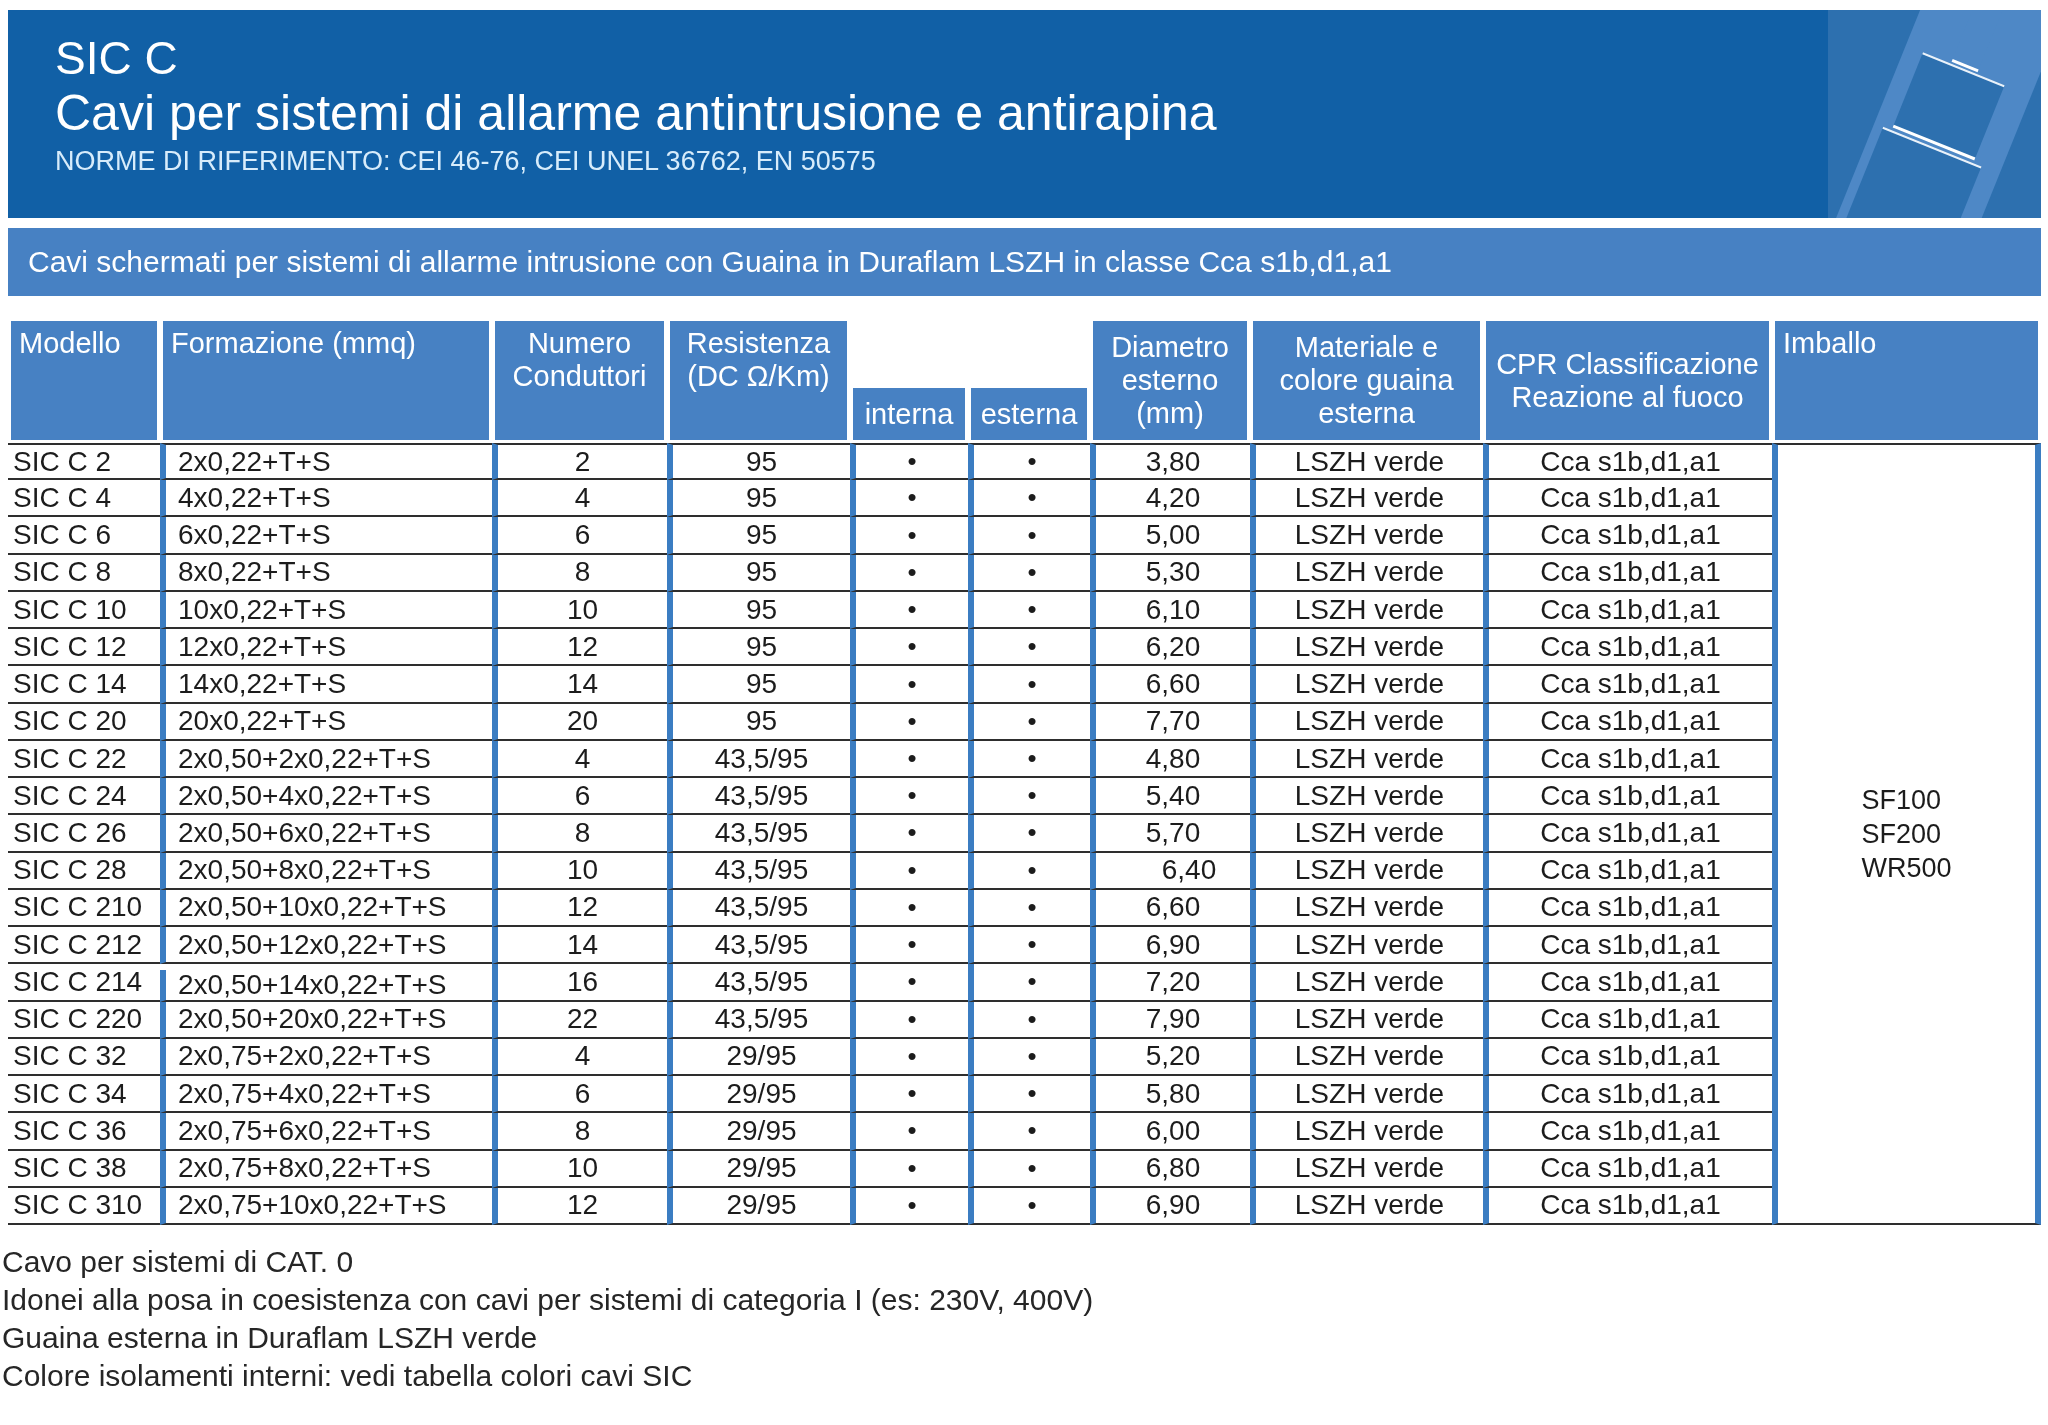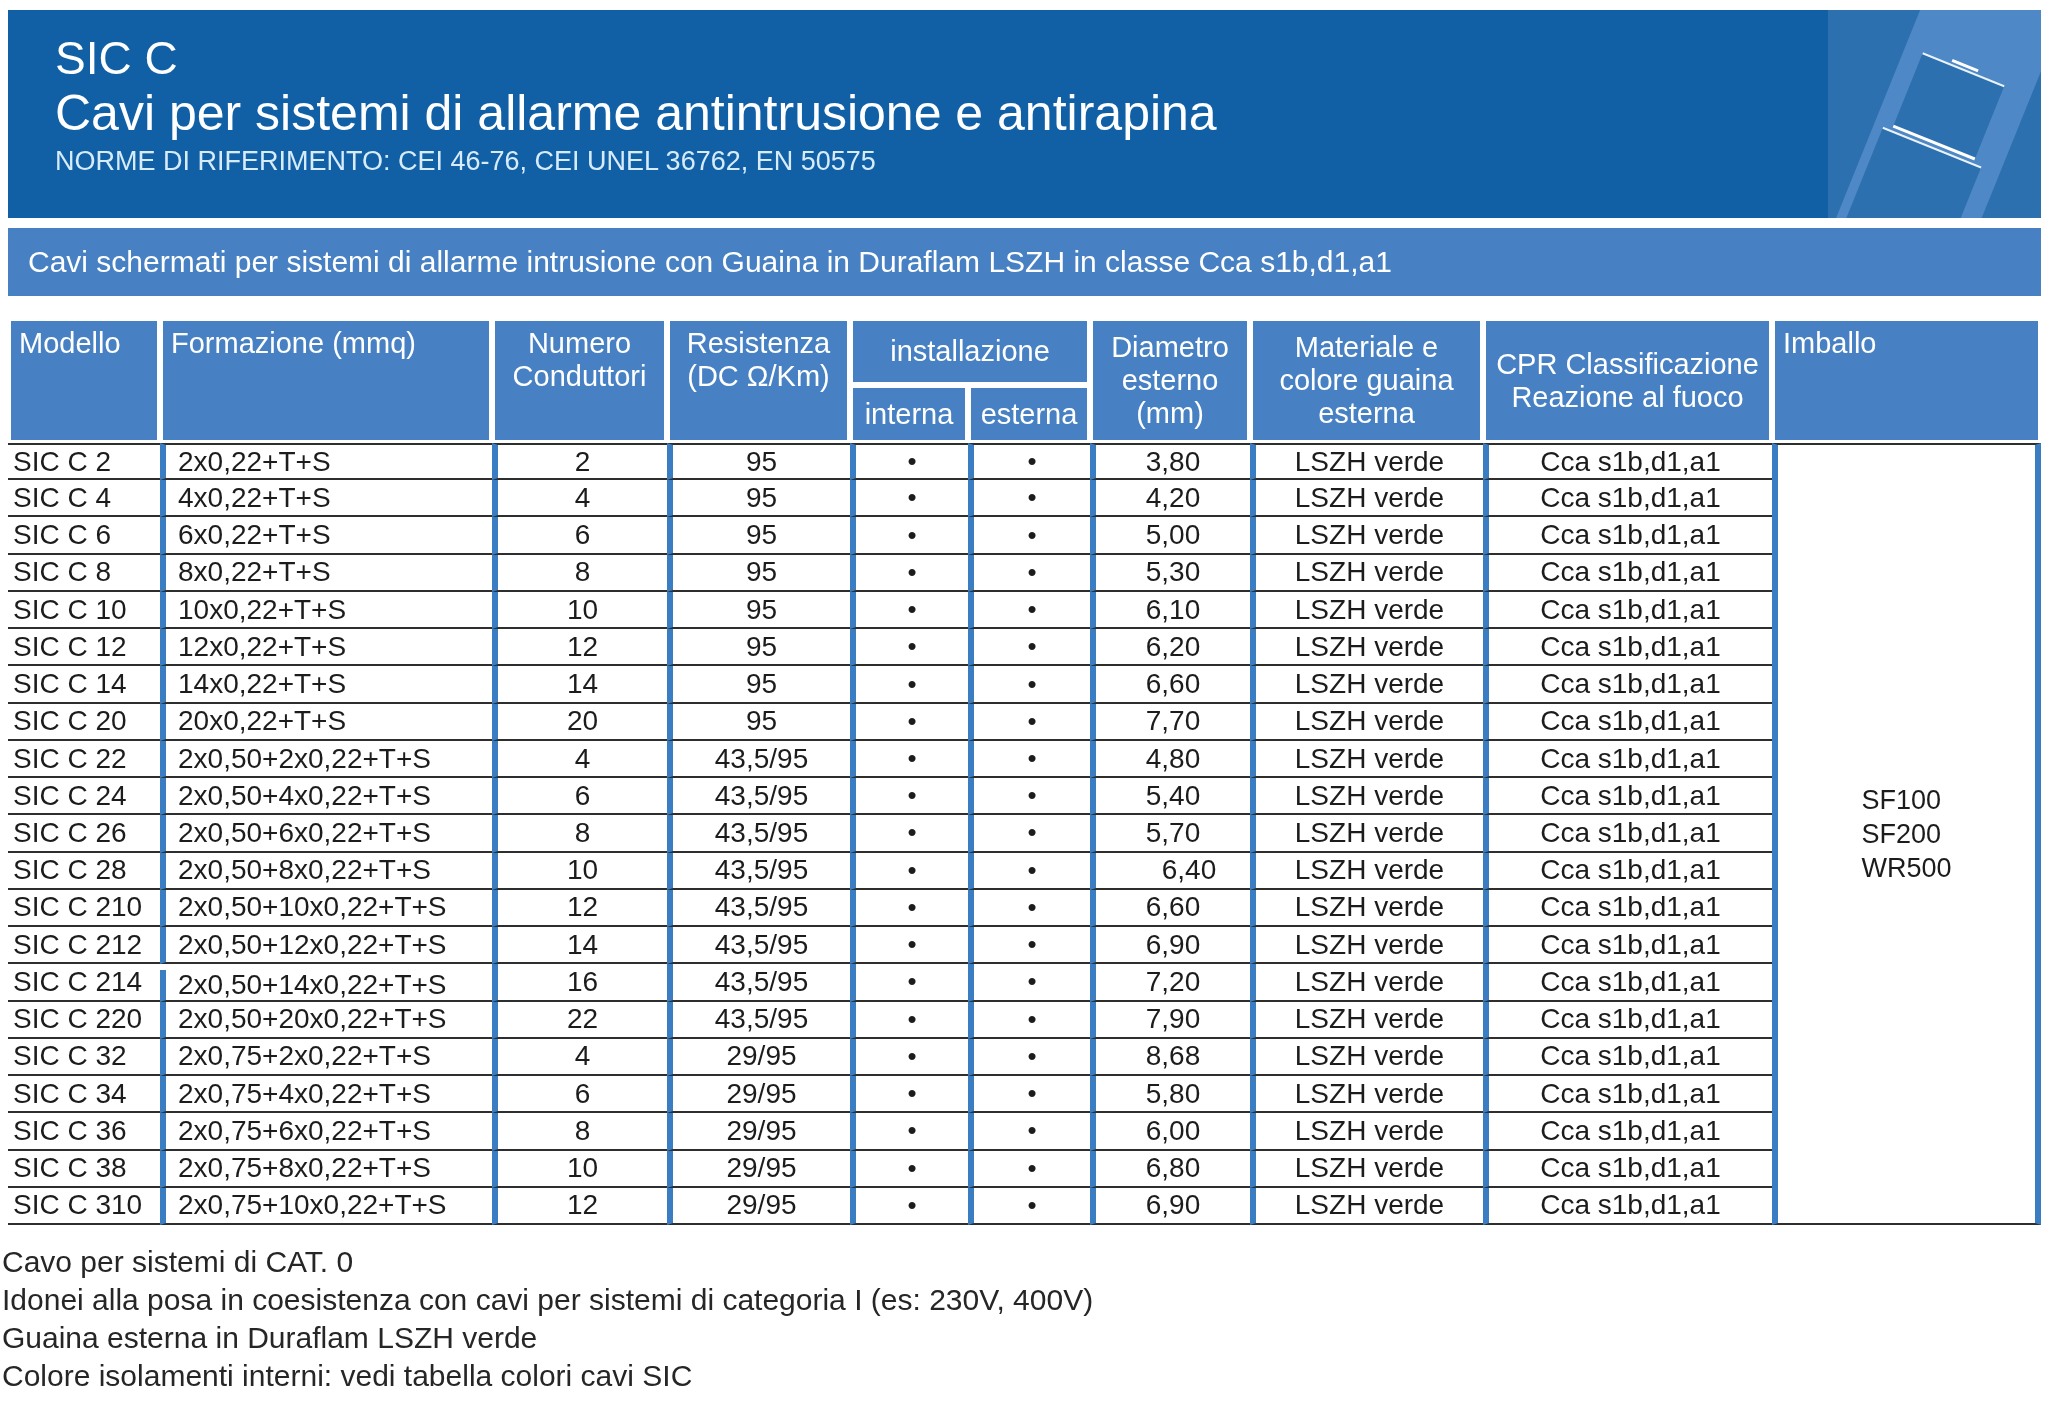--- a/index.html
+++ b/index.html
@@ -119,21 +119,20 @@
 
 <div class="banner">Cavi schermati per sistemi di allarme intrusione con Guaina in Duraflam LSZH in classe Cca s1b,d1,a1</div>
 
 <div class="tbl">
 
   <div class="thead">
     <div class="th span2 tl" style="grid-column:1">Modello</div>
     <div class="th span2 tl" style="grid-column:2">Formazione (mmq)</div>
     <div class="th span2 tc" style="grid-column:3">Numero Conduttori</div>
     <div class="th span2 tc" style="grid-column:4">Resistenza (DC Ω/Km)</div>
-    <div class="th group">installazione</div>
     <div class="th sub" style="grid-column:5">interna</div>
     <div class="th sub" style="grid-column:6">esterna</div>
     <div class="th span2 cc" style="grid-column:7">Diametro esterno (mm)</div>
     <div class="th span2 cc" style="grid-column:8">Materiale e colore guaina esterna</div>
     <div class="th span2 tl" style="grid-column:10">Imballo</div>
     <div class="th span2 cc" style="grid-column:9">CPR Classificazione Reazione al fuoco</div>
   </div>
 
   <div class="tbody" id="table-body">
     <div class="imballo-cell">
@@ -303,21 +302,21 @@
     <div class="td center bl" style="grid-area: 16 / 7;">7,90</div>
     <div class="td center bl" style="grid-area: 16 / 8;">LSZH verde</div>
     <div class="td center bl" style="grid-area: 16 / 9;">Cca s1b,d1,a1</div>
 
     <div class="td left" style="grid-area: 17 / 1;">SIC C 32</div>
     <div class="td left2 bl" style="grid-area: 17 / 2;">2x0,75+2x0,22+T+S</div>
     <div class="td center bl" style="grid-area: 17 / 3;">4</div>
     <div class="td center bl" style="grid-area: 17 / 4;">29/95</div>
     <div class="td center bl dot" style="grid-area: 17 / 5;">•</div>
     <div class="td center bl dot" style="grid-area: 17 / 6;">•</div>
-    <div class="td center bl" style="grid-area: 17 / 7;">8,68</div>
+    <div class="td center bl" style="grid-area: 17 / 7;">5,20</div>
     <div class="td center bl" style="grid-area: 17 / 8;">LSZH verde</div>
     <div class="td center bl" style="grid-area: 17 / 9;">Cca s1b,d1,a1</div>
 
     <div class="td left" style="grid-area: 18 / 1;">SIC C 34</div>
     <div class="td left2 bl" style="grid-area: 18 / 2;">2x0,75+4x0,22+T+S</div>
     <div class="td center bl" style="grid-area: 18 / 3;">6</div>
     <div class="td center bl" style="grid-area: 18 / 4;">29/95</div>
     <div class="td center bl dot" style="grid-area: 18 / 5;">•</div>
     <div class="td center bl dot" style="grid-area: 18 / 6;">•</div>
     <div class="td center bl" style="grid-area: 18 / 7;">5,80</div>

